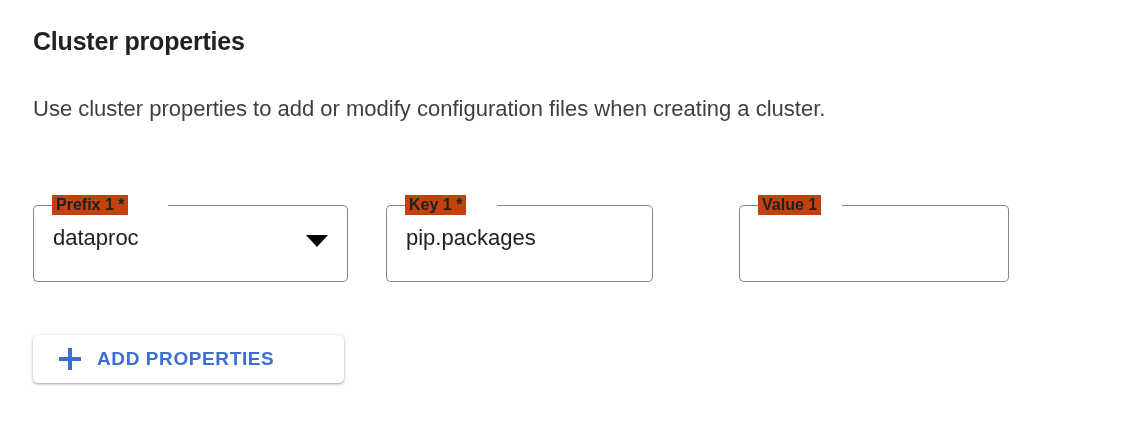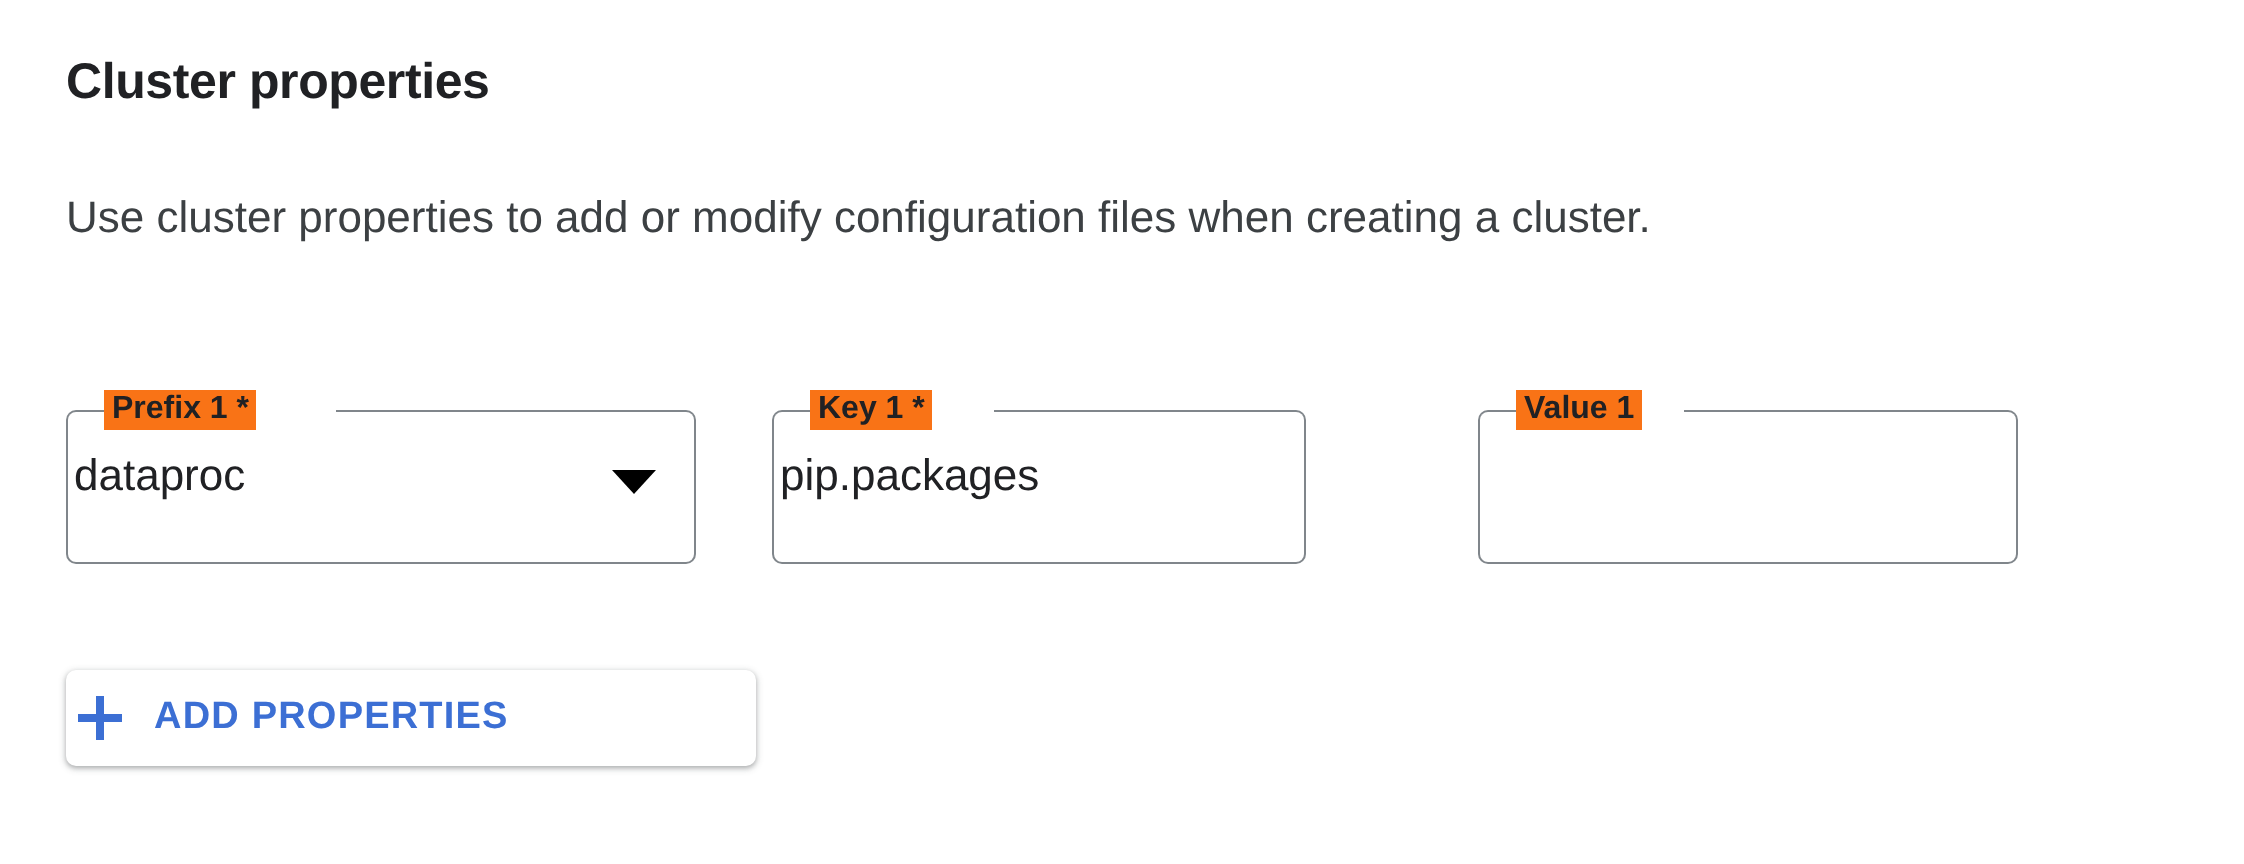--- a/index.html
+++ b/index.html
@@ -93,28 +93,28 @@
     box-sizing: border-box;
   }
 
   .field-label {
     position: absolute;
     top: -10px;
     font-size: 16px;
     line-height: 20px;
     font-weight: 700;
     color: #202124;
-    background: #f97316;
+    background: #c2410c;
     padding: 0 4px;
     white-space: nowrap;
   }
 
   .field-value {
     position: absolute;
-    left: 4px;
+    left: 20px;
     right: 12px;
     top: 18px;
     font-size: 22px;
     line-height: 30px;
     font-weight: 400;
     color: #202124;
     white-space: nowrap;
     overflow: hidden;
     text-overflow: clip;
     background: transparent;
@@ -133,29 +133,29 @@
     border-left: 11px solid transparent;
     border-right: 11px solid transparent;
     border-top: 12px solid #000000;
   }
 
   
   .add-button {
     position: absolute;
     left: 33px;
     top: 335px;
-    width: 345px;
+    width: 311px;
     height: 48px;
     background: #ffffff;
     border: none;
     border-radius: 5px;
     box-shadow: 0 1px 2px 0 rgba(60,64,67,0.30), 0 1px 3px 1px rgba(60,64,67,0.15);
     display: flex;
     align-items: center;
-    padding: 0 6px;
+    padding: 0 26px;
     box-sizing: border-box;
     cursor: pointer;
     font-family: "Liberation Sans", sans-serif;
   }
   .plus-icon {
     position: relative;
     width: 22px;
     height: 22px;
     flex: 0 0 auto;
     margin-right: 16px;

